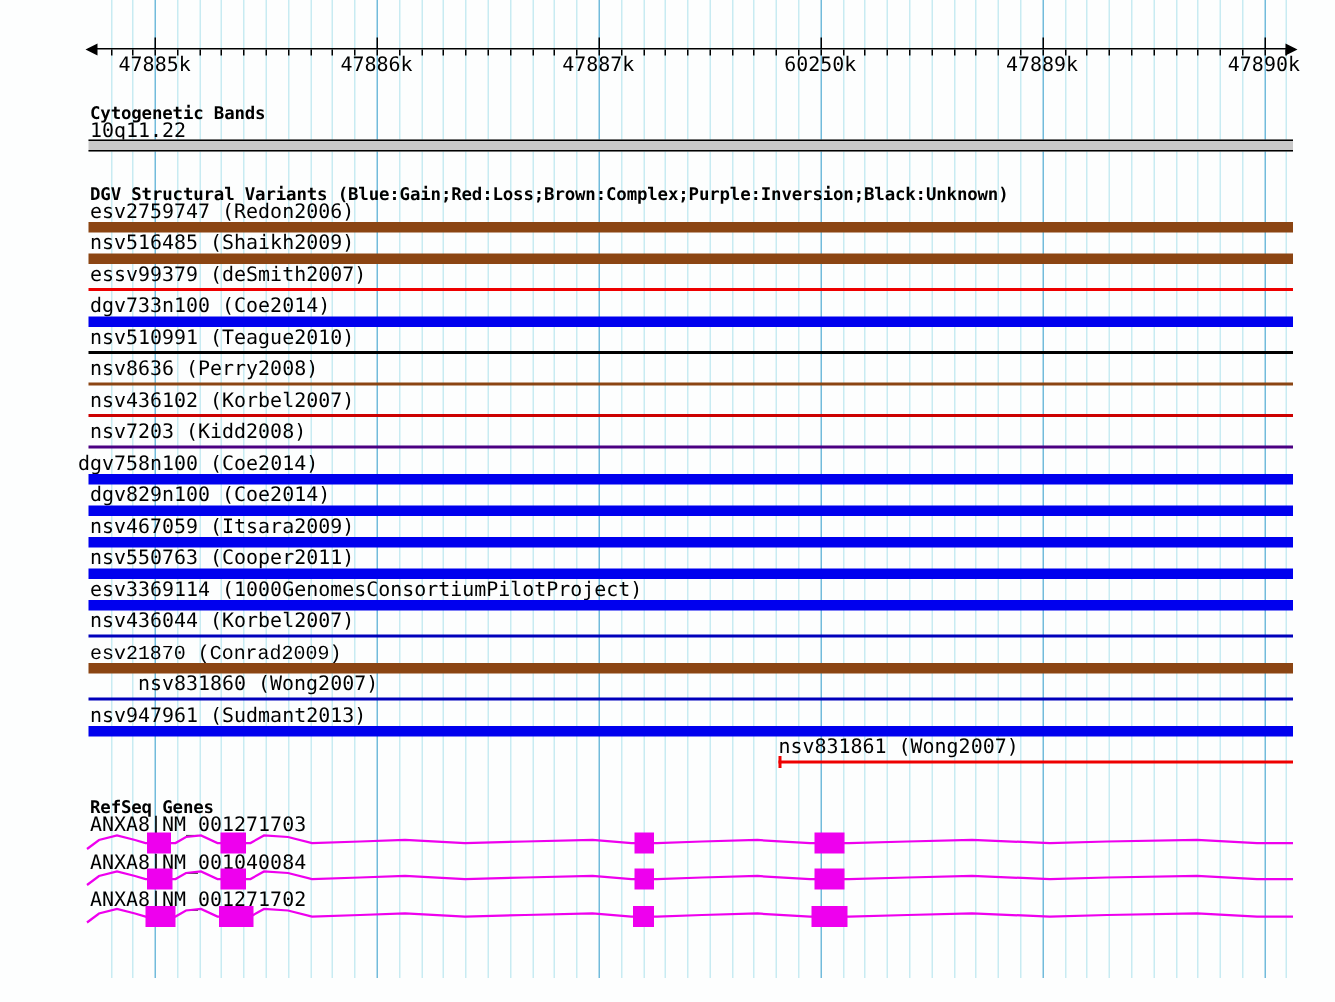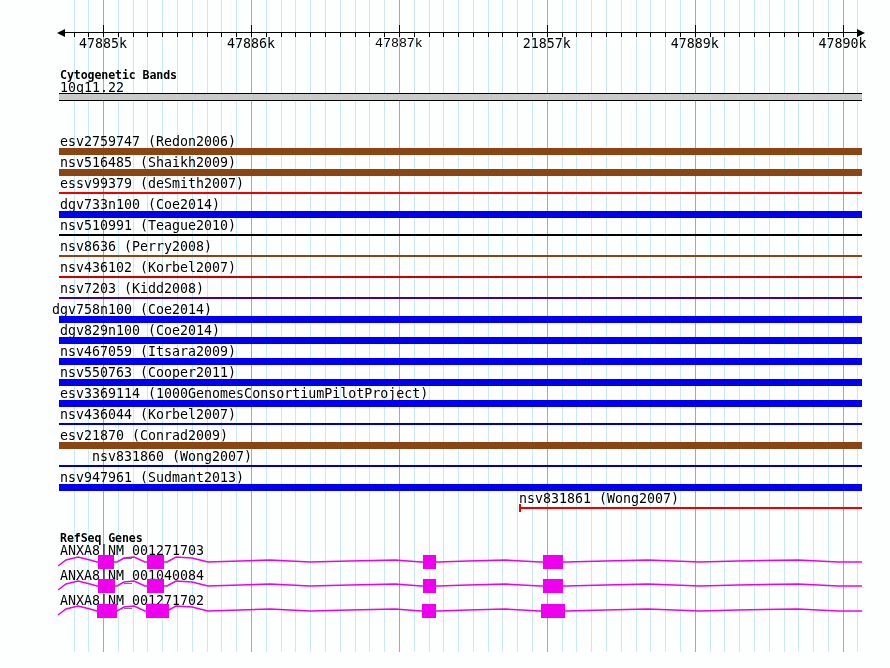--- a/index.html
+++ b/index.html
@@ -138,34 +138,35 @@
         <div class="tick" style="left: 798.3px; top: 33px; height: 4px;"></div>
         <div class="tick" style="left: 813px; top: 33px; height: 4px;"></div>
         <div class="tick" style="left: 827.8px; top: 33px; height: 4px;"></div>
         <div class="tick" style="left: 842.6px; top: 33px; height: 4px;"></div>
         <div class="tick" style="left: 857.4px; top: 33px; height: 4px;"></div>
         <div class="tick" style="left: 103.1px; top: 25px; height: 7px;"></div>
         <div class="tick-label" style="left: 103.1px; top: 37px;">47885k</div>
         <div class="tick" style="left: 251px; top: 25px; height: 7px;"></div>
         <div class="tick-label" style="left: 251px; top: 37px;">47886k</div>
         <div class="tick" style="left: 398.9px; top: 25px; height: 7px;"></div>
-        <div class="tick-label" style="left: 398.9px; top: 37px; font-family: Liberation Mono, monospace;">47887k</div>
+        <div class="tick-label" style="left: 398.9px; top: 37px;">47887k</div>
         <div class="tick" style="left: 546.8px; top: 25px; height: 7px;"></div>
-        <div class="tick-label" style="left: 546.8px; top: 37px;">21857k</div>
+        <div class="tick-label" style="left: 546.8px; top: 37px;">60250k</div>
         <div class="tick" style="left: 694.7px; top: 25px; height: 7px;"></div>
         <div class="tick-label" style="left: 694.7px; top: 37px;">47889k</div>
         <div class="tick" style="left: 842.6px; top: 25px; height: 7px;"></div>
         <div class="tick-label" style="left: 842.6px; top: 37px;">47890k</div>
       </div>
   </div>
 
   <div class="section-title" style="left:60px;top:68px;">Cytogenetic Bands</div>
   <div class="label" style="left:60px;top:81px;">10q11.22</div>
   <div class="cytoband" id="cytoband-bar" style="left: 59px; top: 93px; width: 803px; height: 6px; background: rgb(201, 201, 201); border-color: rgb(0, 0, 0);"></div>
 
+  <div class="section-title" style="left:60px;top:122px;">DGV Structural Variants (Blue:Gain;Red:Loss;Brown:Complex;Purple:Inversion;Black:Unknown)</div>
   <div id="dgv-tracks">
       <div class="label" style="left: 60px; top: 135px;">esv2759747 (Redon2006)</div>
       <div class="variant-bar" style="left: 59px; top: 148px; width: 803px; height: 7px; background: rgb(139, 69, 19);"></div>
       <div class="label" style="left: 60px; top: 156px;">nsv516485 (Shaikh2009)</div>
       <div class="variant-bar" style="left: 59px; top: 169px; width: 803px; height: 7px; background: rgb(139, 69, 19);"></div>
       <div class="label" style="left: 60px; top: 177px;">essv99379 (deSmith2007)</div>
       <div class="variant-bar" style="left: 59px; top: 192px; width: 803px; height: 2px; background: rgb(238, 0, 0);"></div>
       <div class="label" style="left: 60px; top: 198px;">dgv733n100 (Coe2014)</div>
       <div class="variant-bar" style="left: 59px; top: 211px; width: 803px; height: 7px; background: rgb(0, 0, 238);"></div>
       <div class="label" style="left: 60px; top: 219px;">nsv510991 (Teague2010)</div>
@@ -181,21 +182,21 @@
       <div class="label" style="left: 60px; top: 324px;">dgv829n100 (Coe2014)</div>
       <div class="variant-bar" style="left: 59px; top: 337px; width: 803px; height: 7px; background: rgb(0, 0, 238);"></div>
       <div class="label" style="left: 60px; top: 345px;">nsv467059 (Itsara2009)</div>
       <div class="variant-bar" style="left: 59px; top: 358px; width: 803px; height: 7px; background: rgb(0, 0, 238);"></div>
       <div class="label" style="left: 60px; top: 366px;">nsv550763 (Cooper2011)</div>
       <div class="variant-bar" style="left: 59px; top: 379px; width: 803px; height: 7px; background: rgb(0, 0, 238);"></div>
       <div class="label" style="left: 60px; top: 387px;">esv3369114 (1000GenomesConsortiumPilotProject)</div>
       <div class="variant-bar" style="left: 59px; top: 400px; width: 803px; height: 7px; background: rgb(0, 0, 238);"></div>
       <div class="label" style="left: 60px; top: 408px;">nsv436044 (Korbel2007)</div>
       <div class="variant-bar" style="left: 59px; top: 423px; width: 803px; height: 2px; background: rgb(0, 0, 187);"></div>
-      <div class="label" style="left: 60px; top: 429px;">esv21870 (Conrad2009)</div>
+      <div class="label" style="left: 60px; top: 429px; font-family: Liberation Mono, monospace;">esv21870 (Conrad2009)</div>
       <div class="variant-bar" style="left: 59px; top: 442px; width: 803px; height: 7px; background: rgb(139, 69, 19);"></div>
       <div class="label" style="left: 60px; top: 450px; margin-left: 32px;">nsv831860 (Wong2007)</div>
       <div class="variant-bar" style="left: 59px; top: 465px; width: 803px; height: 2px; background: rgb(0, 0, 187);"></div>
       <div class="label" style="left: 60px; top: 471px;">nsv947961 (Sudmant2013)</div>
       <div class="variant-bar" style="left: 59px; top: 484px; width: 803px; height: 7px; background: rgb(0, 0, 238);"></div>
       <div class="label" style="left: 519px; top: 492px;">nsv831861 (Wong2007)</div>
       <div class="variant-bar" style="left: 519px; top: 507px; width: 343px; height: 2px; background: rgb(238, 0, 0);"></div>
       <div class="variant-bar" style="left: 519px; top: 504px; width: 2px; height: 8px; background: rgb(238, 0, 0);"></div>
     </div>
 

